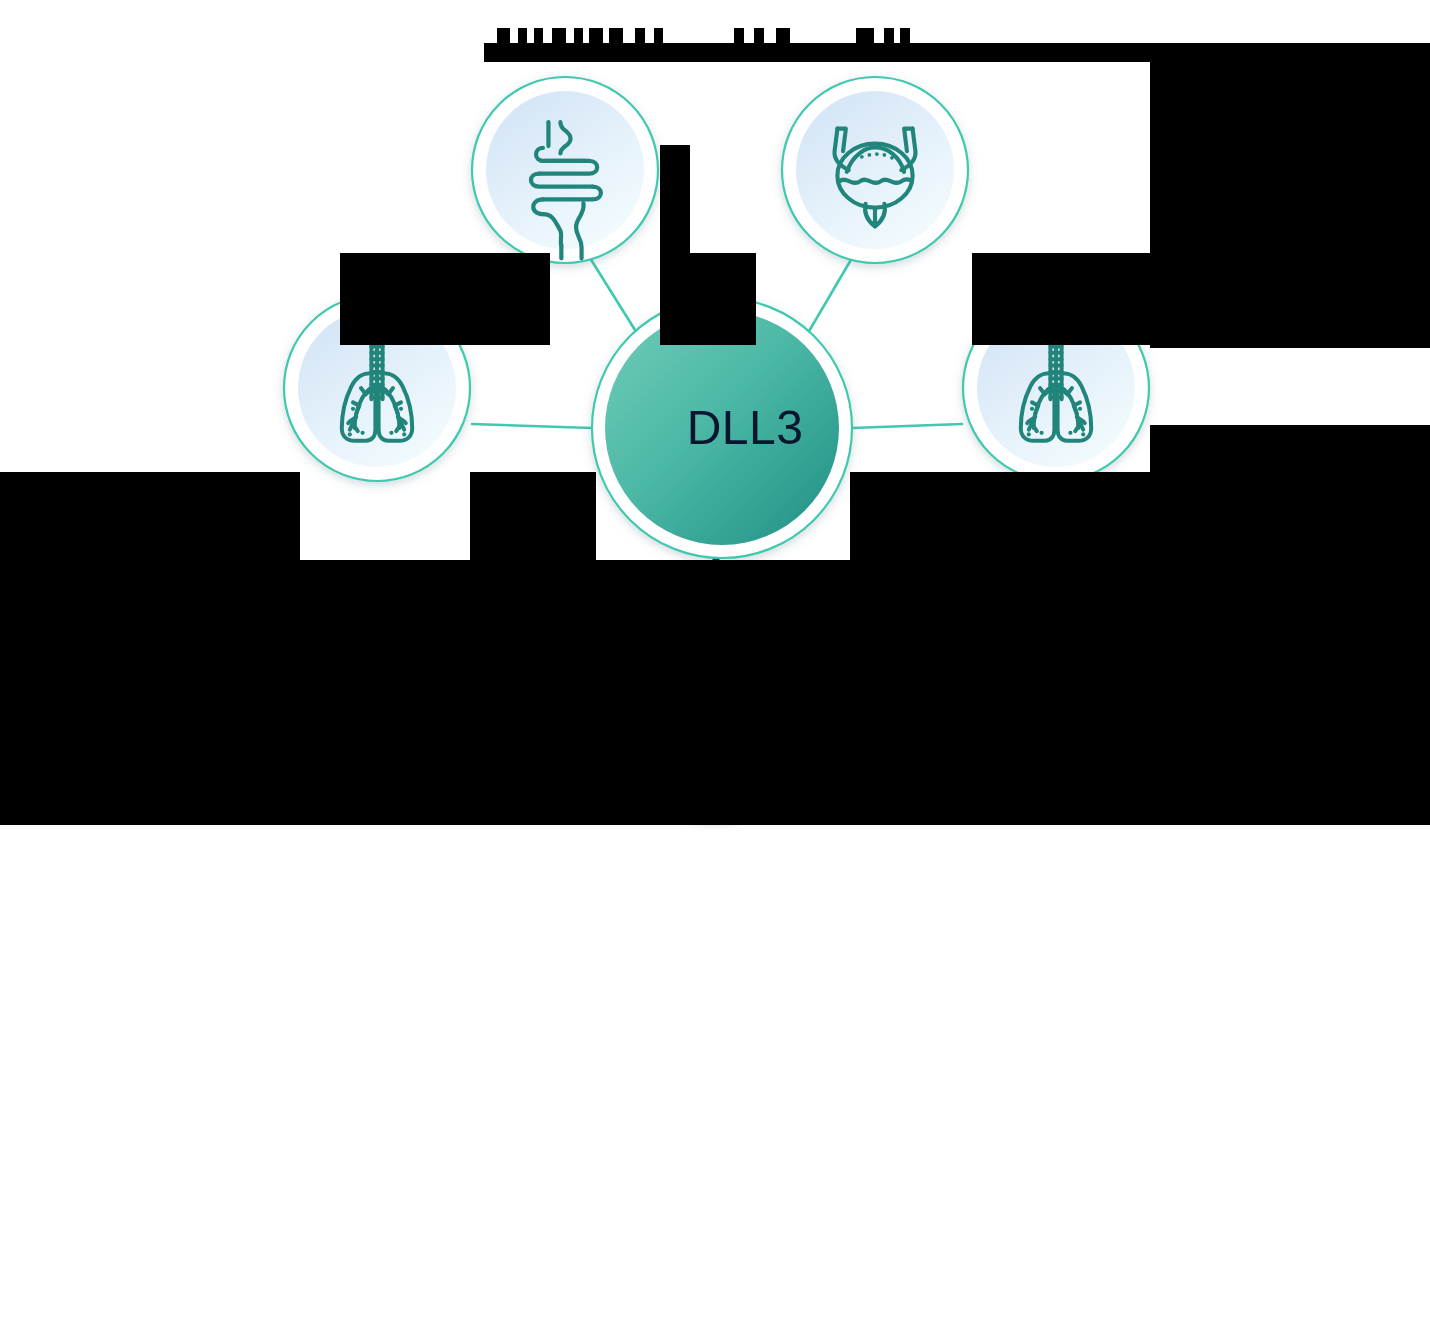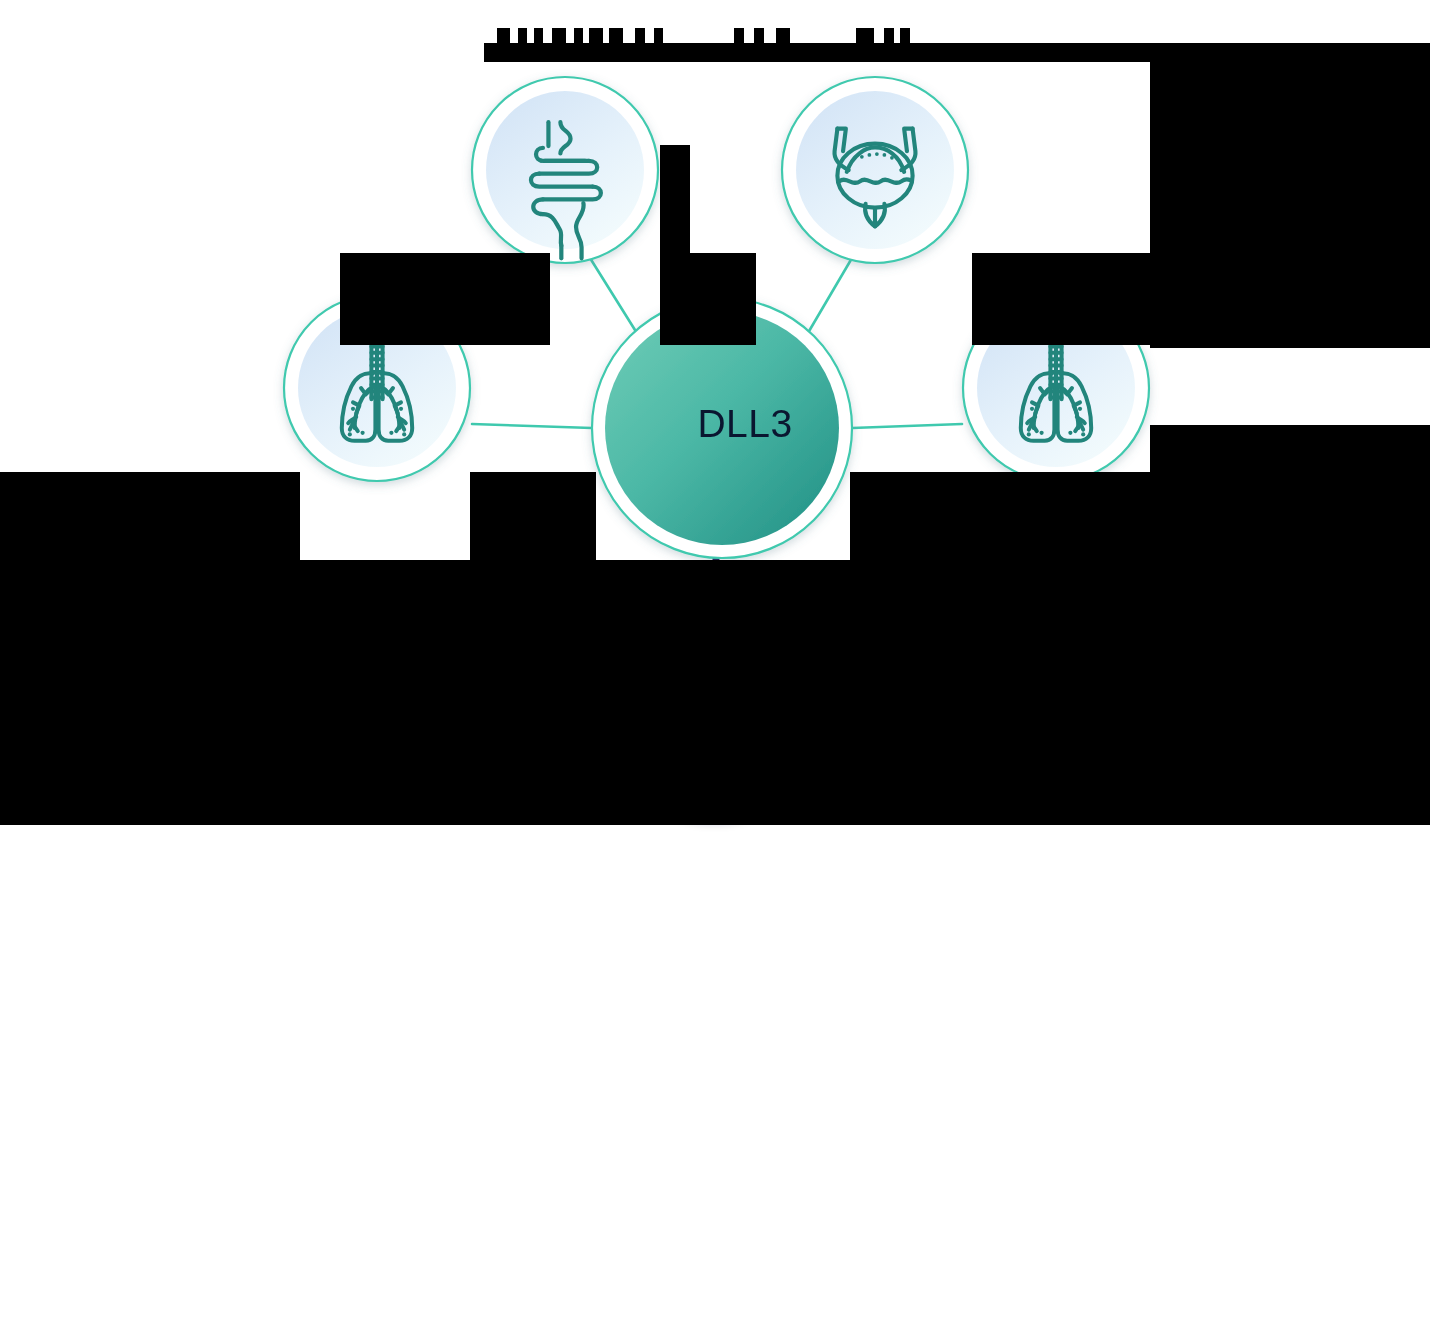--- a/index.html
+++ b/index.html
@@ -33,21 +33,21 @@
     width: 1430px;
     height: 1340px;
   }
 
   
   .hub-label {
     position: absolute;
     width: 306px;
     text-align: center;
     font-family: "Liberation Sans", sans-serif;
-    font-size: 39px;
+    font-size: 48px;
     font-weight: 400;
     color: #0a1630;
     letter-spacing: 0.5px;
     line-height: 1;
     user-select: none;
     pointer-events: none;
   }
 </style>
 </head>
 <body>

